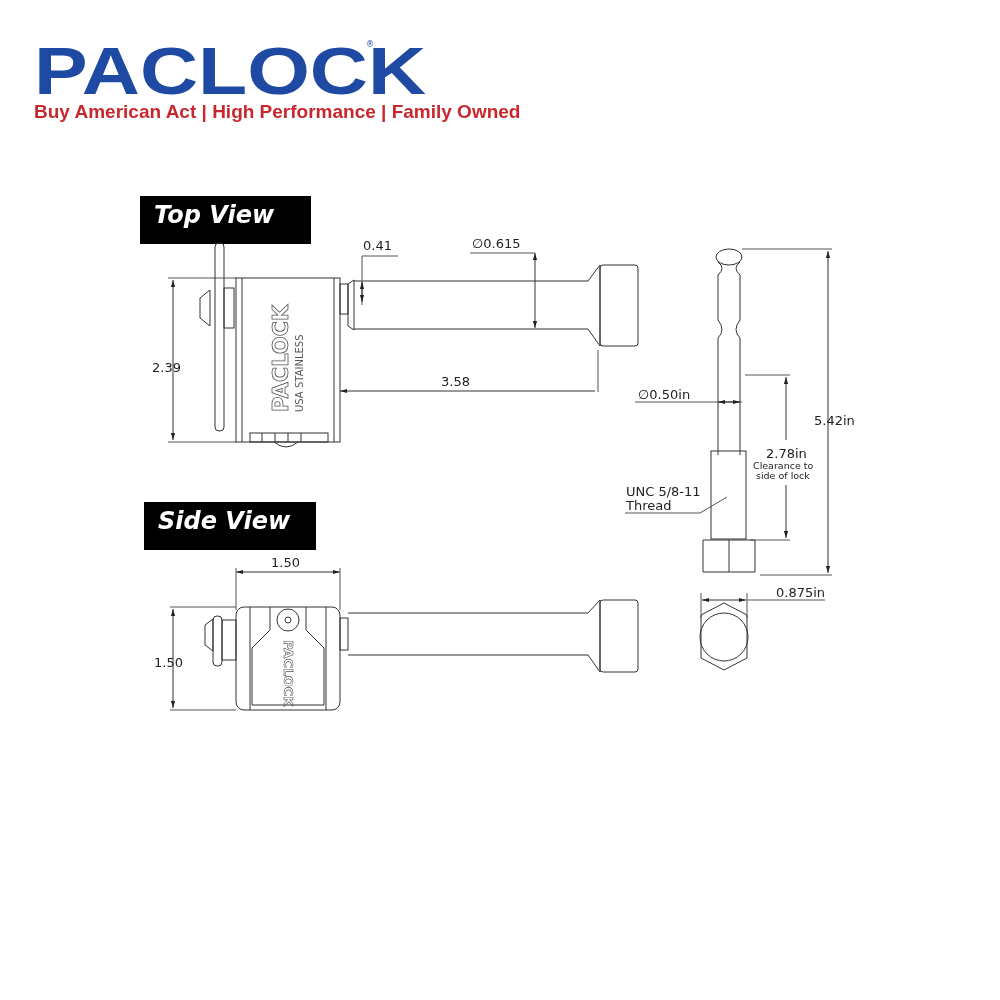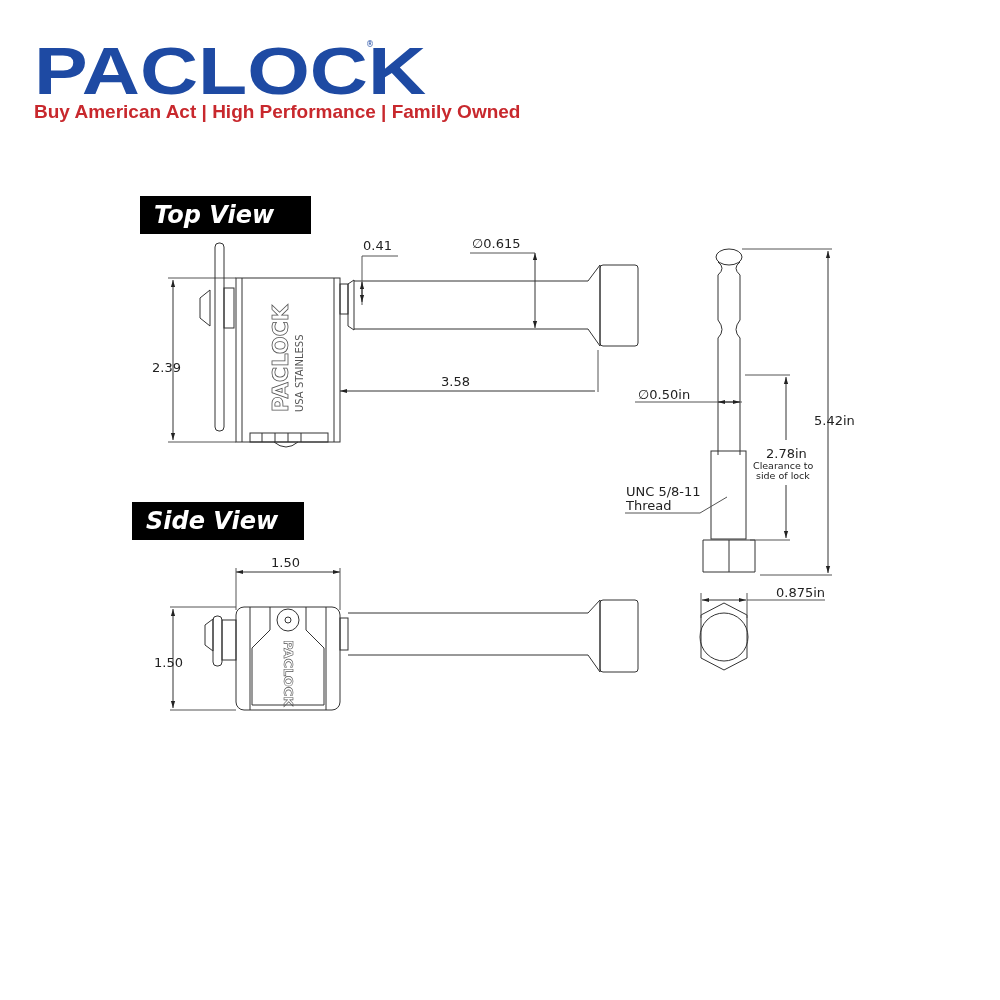--- a/index.html
+++ b/index.html
@@ -1,33 +1,33 @@
 <!DOCTYPE html>
 <html><head>
 <meta charset="utf-8">
 <style>
   html, body { margin:0; padding:0; background:#ffffff; }
   body { width:1000px; height:1000px; position:relative; overflow:hidden; font-family:"DejaVu Sans", sans-serif; }
   .logo { position:absolute; left:34px; top:38px; font-family:"Liberation Sans", sans-serif; font-weight:bold; font-size:66px; color:#1e4aa3; letter-spacing:0px; line-height:1; transform:scaleX(1.22); transform-origin:left top; }
   .reg { position:absolute; left:366px; top:40px; font-size:8px; color:#1e4aa3; }
   .tagline { position:absolute; left:34px; top:101px; font-family:"Liberation Sans", sans-serif; font-weight:bold; font-size:19px; color:#c8282d; }
-  .view-label { position:absolute; background:#000; color:#fff; font-family:"DejaVu Sans", sans-serif; font-weight:bold; font-style:italic; font-size:24px; padding:0 0 0 14px; line-height:38px; height:38px; }
+  .view-label { position:absolute; background:#000; color:#fff; font-family:"DejaVu Sans", sans-serif; font-weight:bold; font-style:italic; font-size:24px; padding:0 0 0 14px; line-height:38px; height:48px; }
   svg.draw { position:absolute; left:0; top:0; }
   .dim { font-family:"DejaVu Sans", sans-serif; font-size:13px; fill:#222; }
   .dim-small { font-family:"DejaVu Sans", sans-serif; font-size:9.5px; fill:#222; }
 </style>
 </head>
 <body>
 
 <div class="logo">PACLOCK</div>
 <div class="reg">®</div>
 <div class="tagline">Buy American Act | High Performance | Family Owned</div>
 
 <div class="view-label" style="left:140px;top:196px;width:157px;">Top View</div>
-<div class="view-label" style="left:132px;top:502px;width:158px;">Side View</div>
+<div class="view-label" style="left:144px;top:502px;width:158px;">Side View</div>
 
 <svg class="draw" width="1000" height="1000" viewBox="0 0 1000 1000">
   <defs>
     <marker id="arr" viewBox="0 0 10 10" refX="10" refY="5" markerWidth="7" markerHeight="7" orient="auto-start-reverse">
       <path d="M0,2 L10,5 L0,8 z" fill="#222"></path>
     </marker>
   </defs>
   <g stroke="#333" stroke-width="1" fill="none">
 
     <g>

